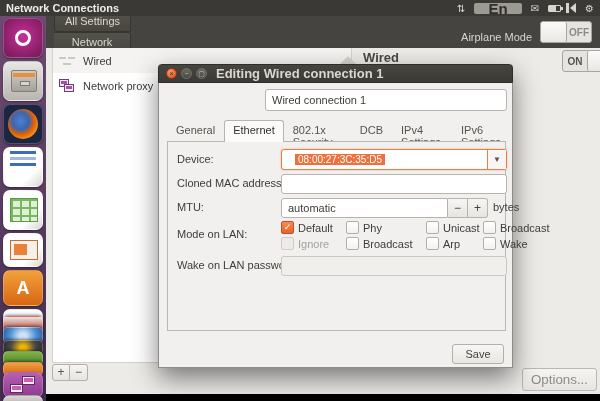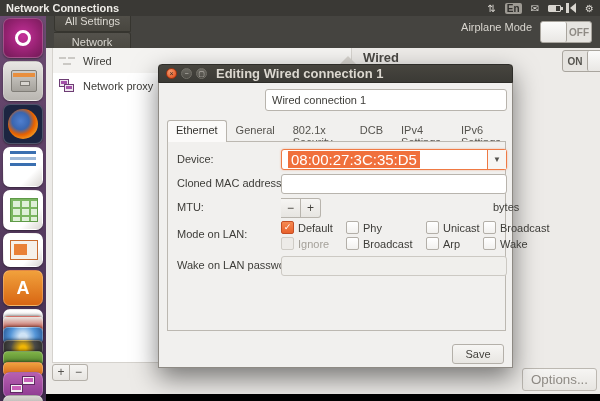--- a/index.html
+++ b/index.html
@@ -4,21 +4,21 @@
 <style>
   * { margin:0; padding:0; box-sizing:border-box; }
   html,body { width:600px; height:401px; }
   body { font-family:"Liberation Sans","DejaVu Sans",sans-serif; font-size:11px; color:#3d3c38; background:#000; overflow:hidden; }
   #screen { position:relative; width:600px; height:401px; background:#000; overflow:hidden; }
 
   
   .menubar { position:absolute; left:0; top:0; width:600px; height:16px; background:#3a3935; display:flex; align-items:center; justify-content:space-between; padding:0 6px; z-index:40; }
   .menubar-title { color:#efede8; font-weight:bold; font-size:11px; }
   .tray { display:flex; align-items:center; gap:9px; color:#dcd9d3; font-size:10px; }
-  .kbd-badge { background:#9d9a93; color:#2f2e2b; font-size:10px; font-weight:bold; padding:0 2px; border-radius:2px; line-height:11px; }
+  .kbd-badge { background:#9d9a93; color:#2f2e2b; font-size:15px; font-weight:bold; padding:0 14px; border-radius:2px; line-height:11px; }
   .battery { width:13px; height:7px; border:1px solid #d8d5cf; border-radius:1px; position:relative; background:linear-gradient(90deg,#d8d5cf 60%,transparent 60%); }
   .battery:after { content:""; position:absolute; right:-3px; top:1px; width:2px; height:3px; background:#d8d5cf; }
   .speaker { width:0; height:0; border:5px solid transparent; border-right:6px solid #d8d5cf; border-left:0; position:relative; }
   .speaker:after { content:""; position:absolute; left:-4px; top:-5px; width:3px; height:10px; background:#d8d5cf; }
 
   
   .launcher { position:absolute; left:0; top:16px; width:46px; height:385px; background:linear-gradient(180deg,#6d4b72 0%,#563b60 55%,#402c4c 100%); z-index:30; }
   .tile { position:absolute; left:3px; width:40px; border-radius:7px; border:1px solid rgba(255,255,255,.22); box-shadow:0 1px 2px rgba(0,0,0,.4); overflow:hidden; }
   .tile-ubuntu { top:2px; height:40px; background:radial-gradient(circle at 50% 45%,#c6319b 0%,#93216f 60%,#711a56 100%); }
   .u-ring { position:absolute; left:11px; top:11px; width:16px; height:16px; border:3px solid #fff; border-radius:50%; }
@@ -53,21 +53,21 @@
   .mon-a { left:18px; top:3px; } .mon-b { left:6px; top:11px; }
   .tile-trash { top:379px; height:20px; background:linear-gradient(180deg,#d8d6d2,#8f8d88); }
 
   
   .win { position:absolute; left:46px; top:16px; width:554px; height:378px; background:#edebe8; z-index:10; }
   .toolbar { position:absolute; left:0; top:0; width:100%; height:32px; background:#454440; display:flex; align-items:center; padding:0 8px; }
   .btn-group { display:flex;flex-direction:column; }
   .tb-btn { background:linear-gradient(180deg,#54524c,#48463f); border:1px solid #36352f; color:#dad7d0; padding:3px 10px 4px 10px; font-size:11px; }
   .tb-btn:first-child { border-radius:3px 0 0 3px; }
   .tb-btn:last-child { border-radius:0 3px 3px 0; border-left:none; }
-  .toolbar-right { margin-left:auto; display:flex; align-items:flex-start; gap:8px; }
+  .toolbar-right { margin-left:auto; display:flex; align-items:flex-end; gap:8px; }
   .toolbar-label { color:#d9d6cf; }
   .gtk-switch { width:52px; height:22px; background:#e6e4e0; border:1px solid #a9a59e; border-radius:3px; display:flex; overflow:hidden; }
   .gtk-switch .knob { width:26px; background:linear-gradient(180deg,#fbfbfa,#e9e7e4); border-right:1px solid #a9a59e; border-radius:2px; }
   .gtk-switch .state { flex:1; display:flex; align-items:center; justify-content:center; color:#8e8a84; font-size:10px; font-weight:bold; }
 
   .content { position:absolute; left:0; top:32px; width:100%; height:346px; background:#edebe8; }
   .listpanel { position:absolute; left:6px; top:0; width:300px; height:315px; background:#fff; border:1px solid #d5d2cd; border-top:none; }
   .listrow { display:flex; align-items:center; gap:8px; height:25px; padding:0 6px; }
   .listrow.first { background:#f4f3f1; }
   .li-wired-ic { width:16px; height:12px; opacity:.45; background:
@@ -99,21 +99,21 @@
   .row-connname { position:absolute; left:10px; top:27px; display:flex; align-items:center; }
   .field-label { color:#3d3c38; }
   .entry { background:#fff; border:1px solid #b8b4ad; border-radius:3px; height:22px; padding:0 6px; display:flex; align-items:center; color:#3d3c38; }
   .connname-entry { position:absolute; left:106px; top:25px; width:242px; }
   .tabs { position:absolute; left:8px; top:56px; display:flex; height:22px; }
   .tab { padding:3px 8px 0 8px; color:#55534e; border:1px solid transparent; border-bottom:none; }
   .tab.active { background:#fbfaf9; border-color:#b8b4ad; border-radius:3px 3px 0 0; color:#33322e; position:relative; z-index:2; }
   .frame { position:absolute; left:8px; top:77px; width:339px; height:190px; border:1px solid #bcb8b1; background:#f1f0ee; }
   .dlg-label { position:absolute; left:18px; }
   .combo { position:absolute; left:122px; top:85px; width:226px; height:21px; background:#fff; border:1px solid #ef7a44; box-shadow:0 0 2px rgba(240,112,60,.5); border-radius:3px; display:flex; align-items:center; }
-  .combo .sel { margin-left:6px; background:#f0703c; color:#fff; padding:0 3px; font-size:15px; }
+  .combo .sel { margin-left:13px; background:#f0703c; color:#fff; padding:0 3px; font-size:10px; }
   .combo .dd { margin-left:auto; width:19px; align-self:stretch; border-left:1px solid #ef7a44; background:#f7f6f4; display:flex; align-items:center; justify-content:center; color:#55534e; font-size:8px; }
   .entry-cloned { position:absolute; left:122px; top:110px; width:226px; height:20px; }
   .mtu-group { position:absolute; left:122px; top:134px; width:207px; height:20px; display:flex; }
   .mtu-entry { flex:1; background:#fff; border:1px solid #b8b4ad; border-radius:3px 0 0 3px; display:flex; align-items:center; padding:0 6px; }
   .spin-btn { width:20px; background:linear-gradient(180deg,#f6f5f3,#e7e5e1); border:1px solid #b8b4ad; border-left:none; text-align:center; line-height:18px; color:#44423d; font-size:12px; }
   .spin-btn:last-child { border-radius:0 3px 3px 0; }
   .mtu-unit { position:absolute; left:334px; top:137px; }
   .cb { display:flex; align-items:center; gap:4px; position:absolute; }
   .cbx { width:13px; height:13px; border:1px solid #b3afa8; border-radius:2px; background:linear-gradient(180deg,#fff,#f2f1ef); font-size:9px; line-height:11px; text-align:center; color:transparent; }
   .cb.checked .cbx { background:linear-gradient(180deg,#f58a52,#e8612c); border-color:#c céré4f26; border-color:#c44f26; color:#fff; font-weight:bold; }
@@ -237,22 +237,22 @@
       <span class="wb wb-min">−</span>
       <span class="wb wb-max">▢</span>
       <span class="dlg-title">Editing Wired connection 1</span>
     </div>
 
     <div class="entry connname-entry">
       <span>Wired connection 1</span>
     </div>
 
     <div class="tabs">
+      <div class="tab">General</div>
       <div class="tab active">Ethernet</div>
-      <div class="tab">General</div>
       <div class="tab">802.1x Security</div>
       <div class="tab">DCB</div>
       <div class="tab">IPv4 Settings</div>
       <div class="tab">IPv6 Settings</div>
     </div>
 
     <div class="frame"></div>
 
     <span class="dlg-label" style="top:89px">Device:</span>
     <div class="combo">
@@ -260,20 +260,23 @@
       <span class="dd">▼</span>
     </div>
 
     <span class="dlg-label" style="top:113px">Cloned MAC address:</span>
     <div class="entry entry-cloned">
       <span></span>
     </div>
 
     <span class="dlg-label" style="top:137px">MTU:</span>
     <div class="mtu-group">
+      <div class="mtu-entry">
+          <span>automatic</span>
+        </div>
       <button class="spin-btn">−</button>
       <button class="spin-btn">+</button>
     </div>
     <span class="mtu-unit">bytes</span>
 
     <span class="dlg-label" style="top:164px">Mode on LAN:</span>
     <div>
       <div class="cb checked" style="left:122px;top:157px">
           <span class="cbx">✓</span>
           <span class="cb-label">Default</span>

